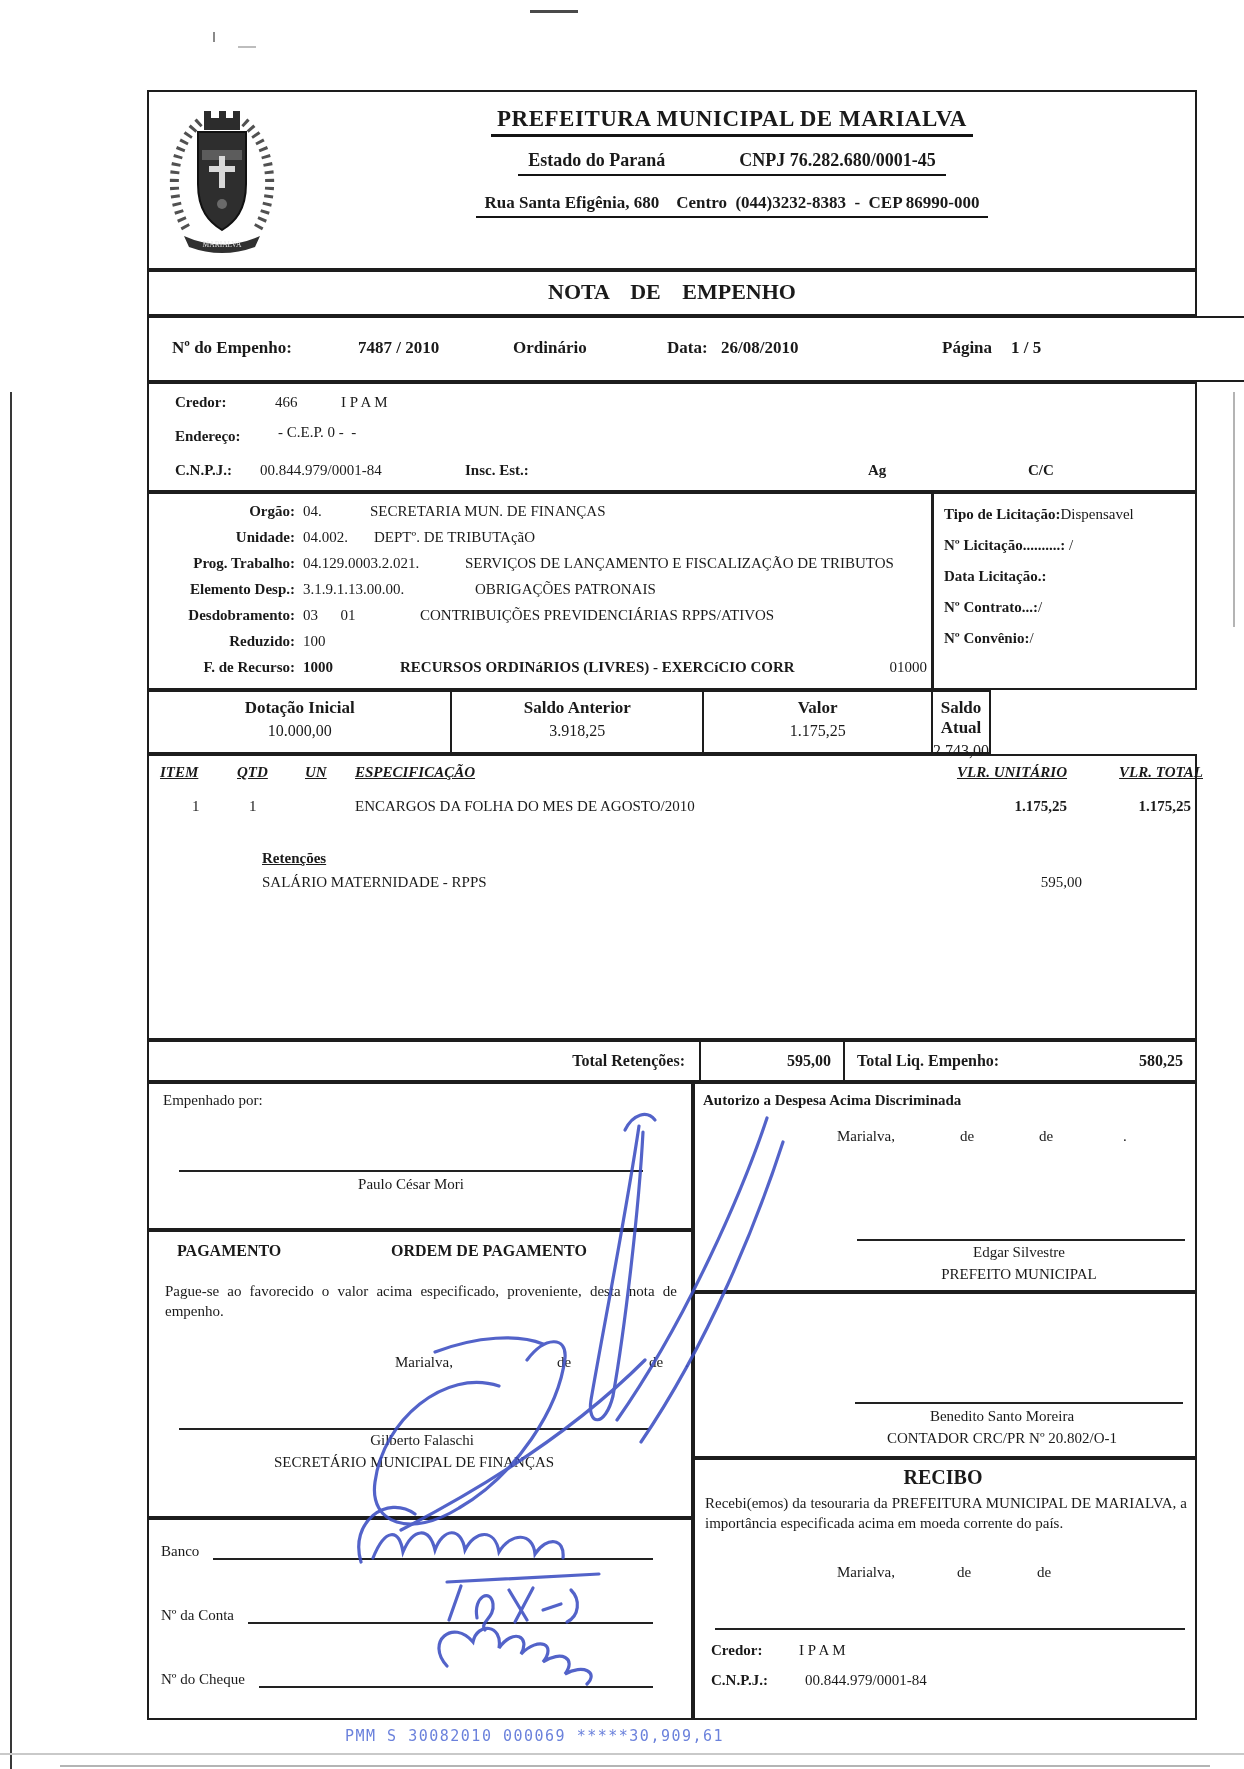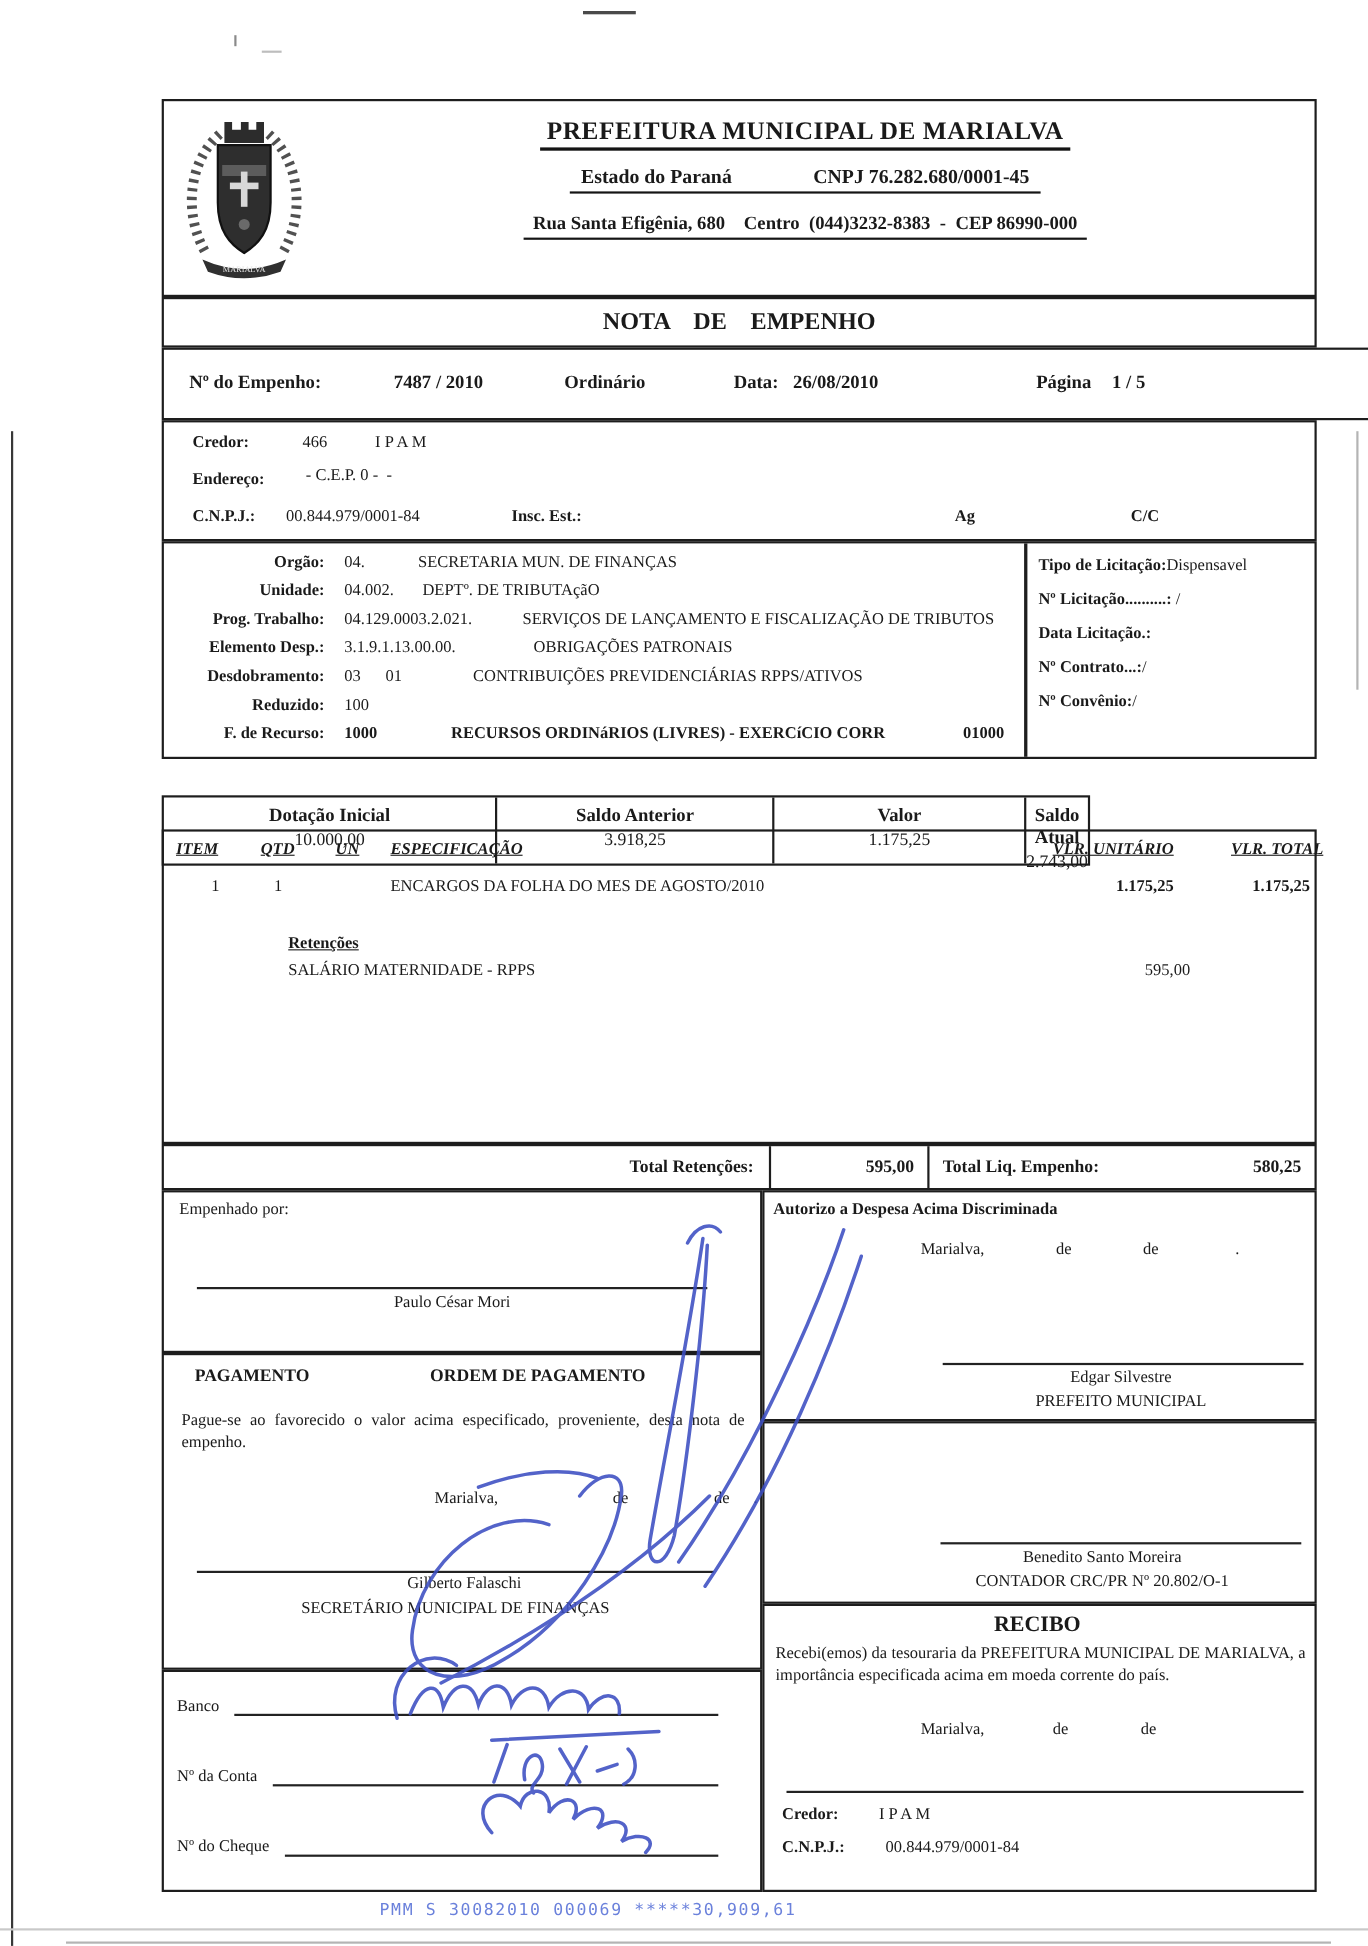--- a/index.html
+++ b/index.html
@@ -37,28 +37,28 @@
   .emprow span{position:absolute;top:20px;white-space:pre}
 
   .credor-box{left:0;top:292px;width:1050px;height:110px;font-size:15px}
   .credor-box .row{position:absolute;left:0;right:0;height:22px}
   .credor-box span{position:absolute;white-space:pre}
 
   .budget{left:0;top:402px;width:1050px;height:198px}
   .b-left{position:absolute;left:0;top:0;bottom:0;width:784px;padding-top:9px}
   .b-row{display:flex;align-items:baseline;height:26px;font-size:15px}
   .b-label{width:146px;text-align:right;font-weight:bold;flex:0 0 auto}
-  .b-code{margin-left:18px;white-space:pre;flex:0 0 auto}
+  .b-code{margin-left:8px;white-space:pre;flex:0 0 auto}
   .b-desc{flex:0 0 auto;white-space:pre}
-  .b-extra{margin-left:auto;margin-right:20px;font-weight:bold}
+  .b-extra{margin-left:auto;margin-right:6px;font-weight:normal}
   .b-right{position:absolute;right:0;top:0;bottom:0;width:264px;
            border-left:3px solid #1e1e1e;padding:12px 0 0 10px;box-sizing:border-box}
   .lic-row{font-size:15px;margin-bottom:14px;white-space:pre}
 
-  .summary{left:0;top:633px;width:844px;height:64px;display:flex}
+  .summary{left:0;top:600px;width:844px;height:64px;display:flex}
   .s-col{text-align:center;box-sizing:border-box;padding-top:6px}
   .s-col + .s-col{border-left:2px solid #1d1d1d}
   .s-label{font-size:17px;font-weight:bold}
   .s-value{font-size:16px;margin-top:4px}
 
   .items{left:0;top:664px;width:1050px;height:286px;font-size:15px}
   .items span{position:absolute;white-space:pre}
   .ih{font-style:italic;font-weight:bold;text-decoration:underline}
   .ralign{text-align:right}
 

